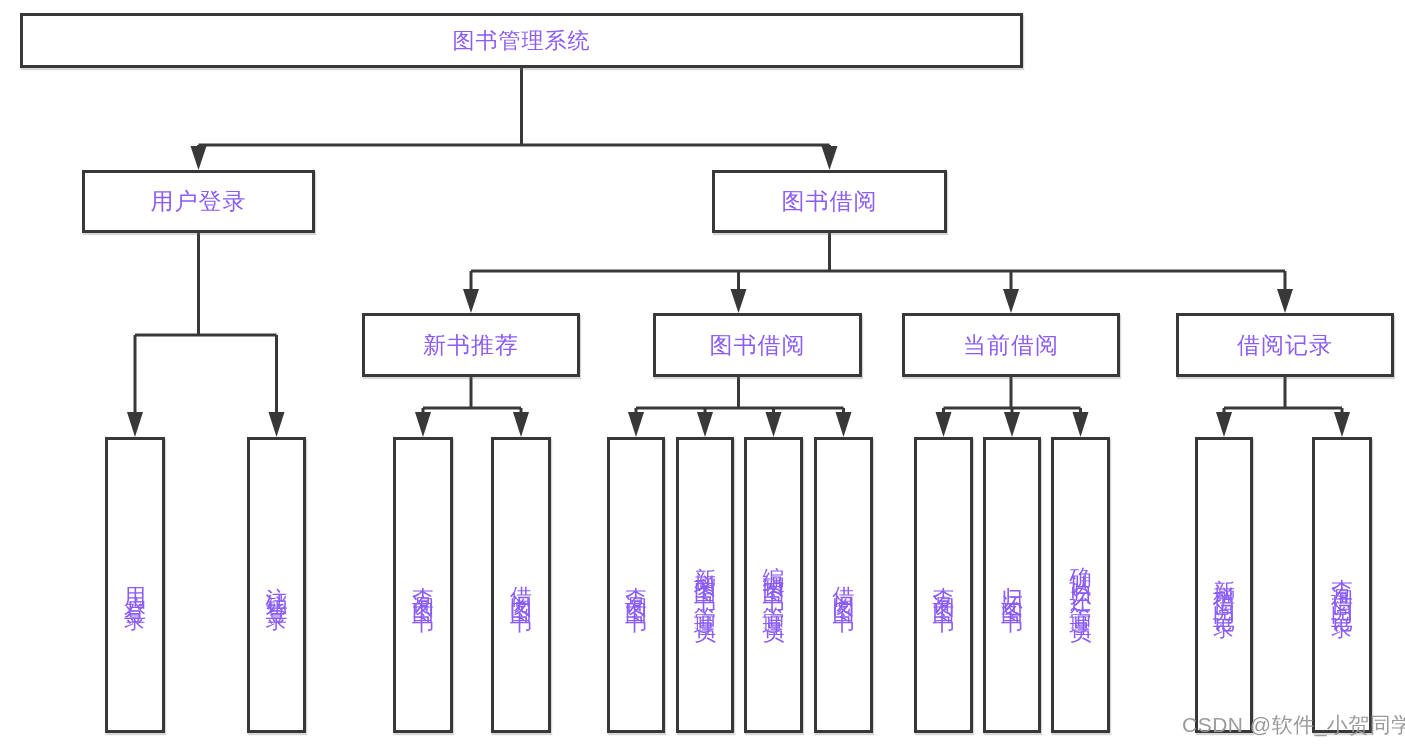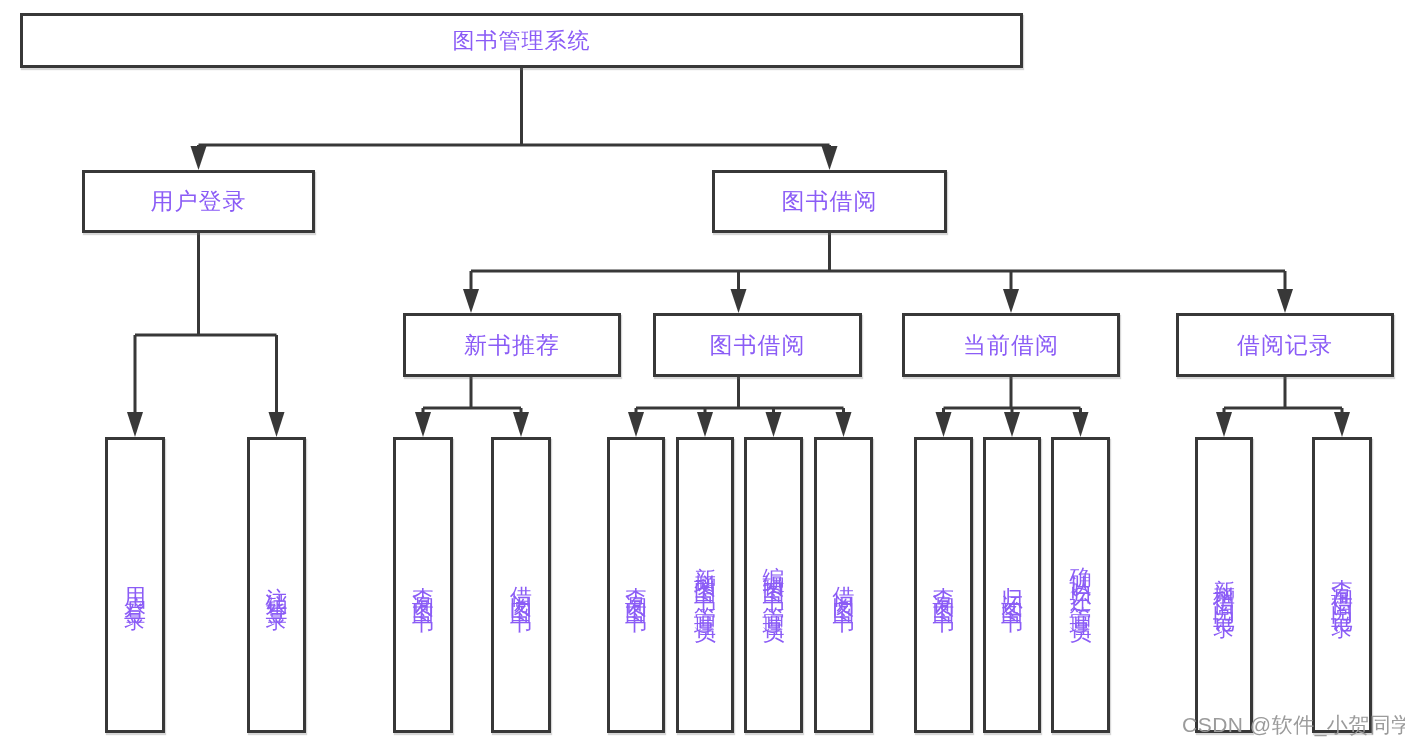--- a/index.html
+++ b/index.html
@@ -104,21 +104,21 @@
     <span>图书管理系统</span>
   </div>
 
   <div class="node h" style="left:82px; top:170px; width:233px; height:63px;">
     <span>用户登录</span>
   </div>
   <div class="node h" style="left:712px; top:170px; width:235px; height:63px;">
     <span>图书借阅</span>
   </div>
 
-  <div class="node h" style="left:362px; top:313px; width:218px; height:64px;margin-left:41px;">
+  <div class="node h" style="left:362px; top:313px; width:218px; height:64px;">
     <span>新书推荐</span>
   </div>
   <div class="node h" style="left:634px; top:313px; width:209px; height:64px;margin-left:19px;">
     <span>图书借阅</span>
   </div>
   <div class="node h" style="left:902px; top:313px; width:218px; height:64px;">
     <span>当前借阅</span>
   </div>
   <div class="node h" style="left:1176px; top:313px; width:218px; height:64px;">
     <span>借阅记录</span>

